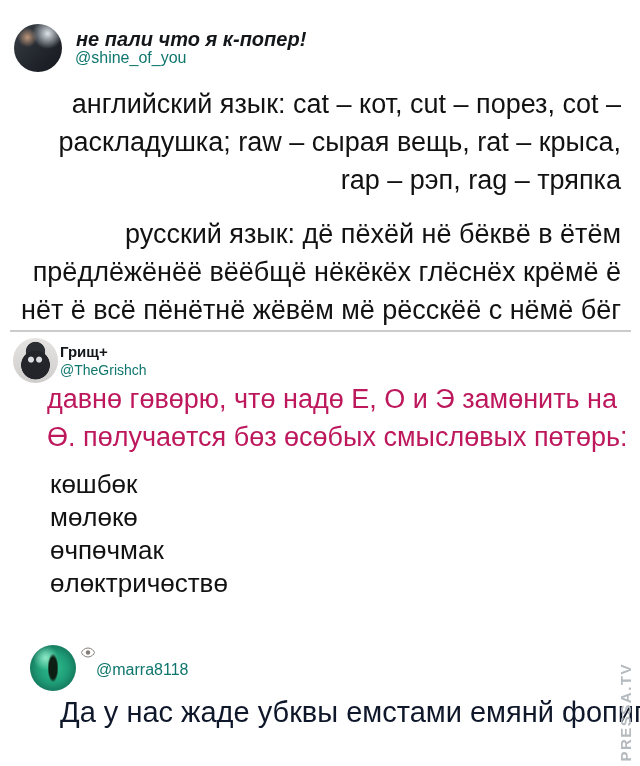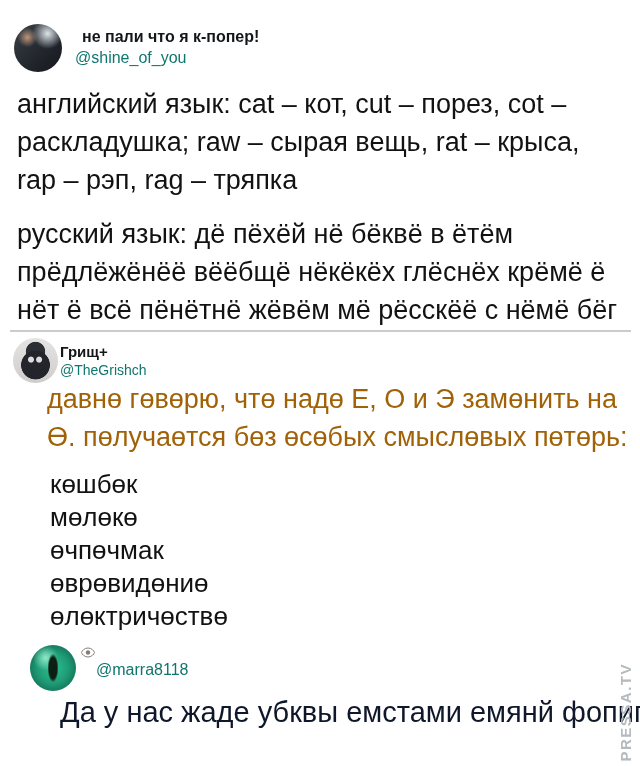--- a/index.html
+++ b/index.html
@@ -29,36 +29,36 @@
       linear-gradient(180deg, #e6e4e2 0%, #cfcdcb 100%);
   }
   .av3{
     left:30px;top:645px;width:46px;height:46px;
     background:
       radial-gradient(ellipse 16% 42% at 50% 50%, #0d1f14 0%, #0d1f14 55%, rgba(13,31,20,0) 75%),
       radial-gradient(circle at 34% 28%, #8fe9c8 0%, rgba(143,233,200,0) 28%),
       radial-gradient(circle at 50% 50%, #2fbf8f 0%, #1f9e77 45%, #157a5e 72%, #0e523f 100%);
   }
   .name{position:absolute;font-weight:bold;color:#14171a;}
-  .n1{left:82px;top:28px;font-size:16px;}
+  .n1{left:76px;top:28px;font-size:20px;font-style:italic;}
   .n2{left:60px;top:343px;font-size:15px;}
   .handle{position:absolute;color:#0f766e;}
   .h1{left:75px;top:49px;font-size:16px;}
   .h2{left:60px;top:362px;font-size:14px;}
   .h3{left:96px;top:661px;font-size:16px;}
   .eye-glyph{position:absolute;left:81px;top:647px;width:14px;height:11px;opacity:.75;}
   .body1{
     position:absolute;left:17px;top:85px;width:604px;
-    font-size:27px;line-height:38px;color:#121212;
+    font-size:27px;line-height:38px;color:#121212;text-align:right;
   }
   .body1 p{margin:0;}
   .body1 p + p{margin-top:16px;}
   .body2{
     position:absolute;left:47px;top:380px;width:586px;
-    font-size:27px;line-height:38px;color:#a16207;
+    font-size:27px;line-height:38px;color:#be185d;
   }
   .body2 p{margin:0;}
   .wordlist{
     position:absolute;left:50px;top:468px;
     font-size:26px;line-height:33px;color:#121212;
   }
   .body3{
     position:absolute;left:60px;top:692px;width:575px;
     font-size:29px;line-height:40px;color:#0f172a;white-space:nowrap;
   }
@@ -94,21 +94,20 @@
     <div class="avatar av2"></div>
     <div class="name n2">Грищ+</div>
     <div class="handle h2">@TheGrishch</div>
     <div class="body2">
       <p>давнө гөвөрю, чтө надө Е, О и Э замөнить на Ө. пөлучаөтся бөз өсөбых смыслөвых пөтөрь:</p>
     </div>
     <div class="wordlist">
       <div>көшбөк</div>
       <div>мөлөкө</div>
       <div>өчпөчмак</div>
-      <div>өврөвидөниө</div>
       <div>өлөктричөствө</div>
     </div>
   </section>
 
   <section>
     <div class="avatar av3"></div>
     <svg class="eye-glyph" viewBox="0 0 14 11" xmlns="http://www.w3.org/2000/svg">
       <path d="M7 1C3.5 1 1.2 3.6 0.4 5.5 1.2 7.4 3.5 10 7 10c3.5 0 5.8-2.6 6.6-4.5C12.8 3.6 10.5 1 7 1z" fill="none" stroke="#5a5248" stroke-width="1"></path>
       <circle cx="7" cy="5.5" r="2.2" fill="#5a5248"></circle>
     </svg>

